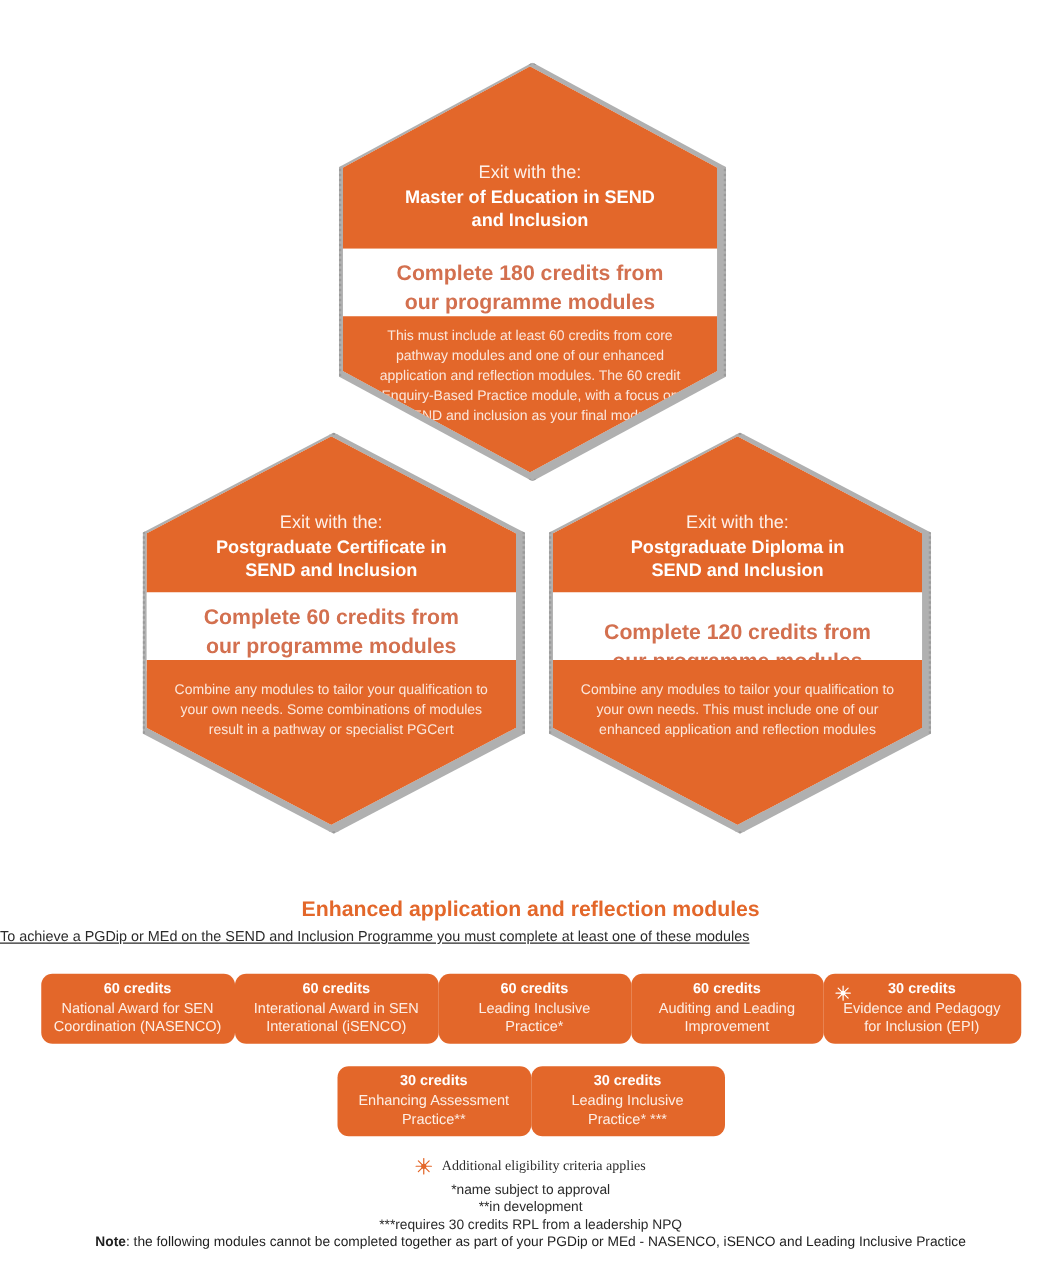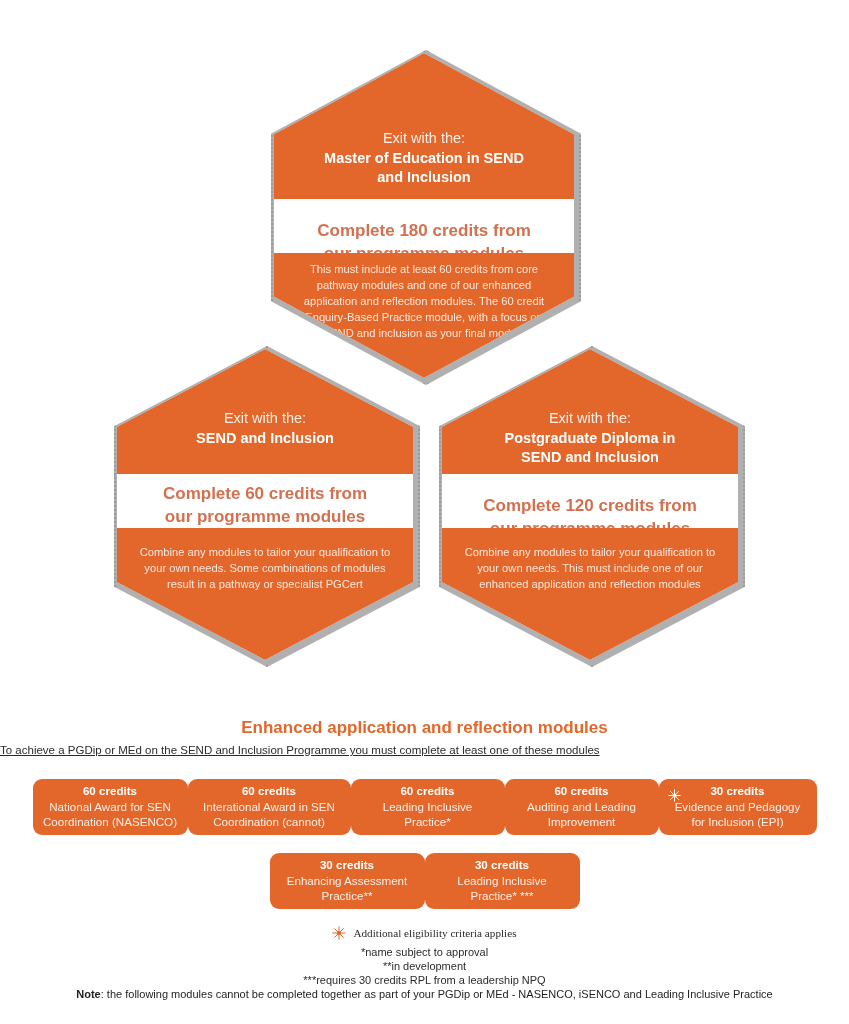--- a/index.html
+++ b/index.html
@@ -127,20 +127,21 @@
 <div class="page">
 
 
   <div class="hex-stage">
 
     <div class="hex-outline" style="left:114px;top:301px;width:302px;height:317px;"></div>
     <div class="hex" style="left:117px;top:304px;width:296px;height:311px;">
       <div class="hex-inner">
         <div class="band-top" style="top:0;height:125px;padding-top:60px;">
           <div class="exit-label">Exit with the:</div>
+          <div class="exit-title">Postgraduate Certificate in</div>
           <div class="exit-title">SEND and Inclusion</div>
         </div>
         <div class="band-mid" style="top:125px;height:54px;padding-top:9px;">
           <div class="credits-line">Complete 60 credits from</div>
           <div class="credits-line">our programme modules</div>
         </div>
         <div class="band-bot" style="top:179px;bottom:0;padding:17px 20px 0;">
           <div class="detail">Combine any modules to tailor your qualification to your own needs. Some combinations of modules result in a pathway or specialist PGCert</div>
         </div>
       </div>
@@ -165,21 +166,21 @@
     </div>
 
     <div class="hex-outline" style="left:271px;top:5px;width:306px;height:331px;"></div>
     <div class="hex" style="left:274px;top:8px;width:300px;height:325px;">
       <div class="hex-inner">
         <div class="band-top" style="top:0;height:146px;padding-top:76px;">
           <div class="exit-label">Exit with the:</div>
           <div class="exit-title">Master of Education in SEND</div>
           <div class="exit-title">and Inclusion</div>
         </div>
-        <div class="band-mid" style="top:158px;height:54px;padding-top:9px;">
+        <div class="band-mid" style="top:146px;height:54px;padding-top:9px;">
           <div class="credits-line">Complete 180 credits from</div>
           <div class="credits-line">our programme modules</div>
         </div>
         <div class="band-bot" style="top:200px;bottom:0;padding:9px 28px 0;">
           <div class="detail">This must include at least 60 credits from core pathway modules and one of our enhanced application and reflection modules. The 60 credit Enquiry-Based Practice module, with a focus on SEND and inclusion as your final module</div>
         </div>
       </div>
     </div>
 
   </div>
@@ -189,21 +190,21 @@
 
   <div class="cards-row" id="cards-row-1" style="top:779px;height:56px;">
       <div class="card" style="width: 155px;">
         <div class="card-credits">60 credits</div>
         <div class="card-name">National Award for SEN</div>
         <div class="card-name">Coordination (NASENCO)</div>
       </div>
       <div class="card" style="width: 163px;">
         <div class="card-credits">60 credits</div>
         <div class="card-name">Interational Award in SEN</div>
-        <div class="card-name">Coordination (cannot)</div>
+        <div class="card-name">Interational (iSENCO)</div>
       </div>
       <div class="card" style="width: 154px;">
         <div class="card-credits">60 credits</div>
         <div class="card-name">Leading Inclusive</div>
         <div class="card-name">Practice*</div>
       </div>
       <div class="card" style="width: 154px;">
         <div class="card-credits">60 credits</div>
         <div class="card-name">Auditing and Leading</div>
         <div class="card-name">Improvement</div>

